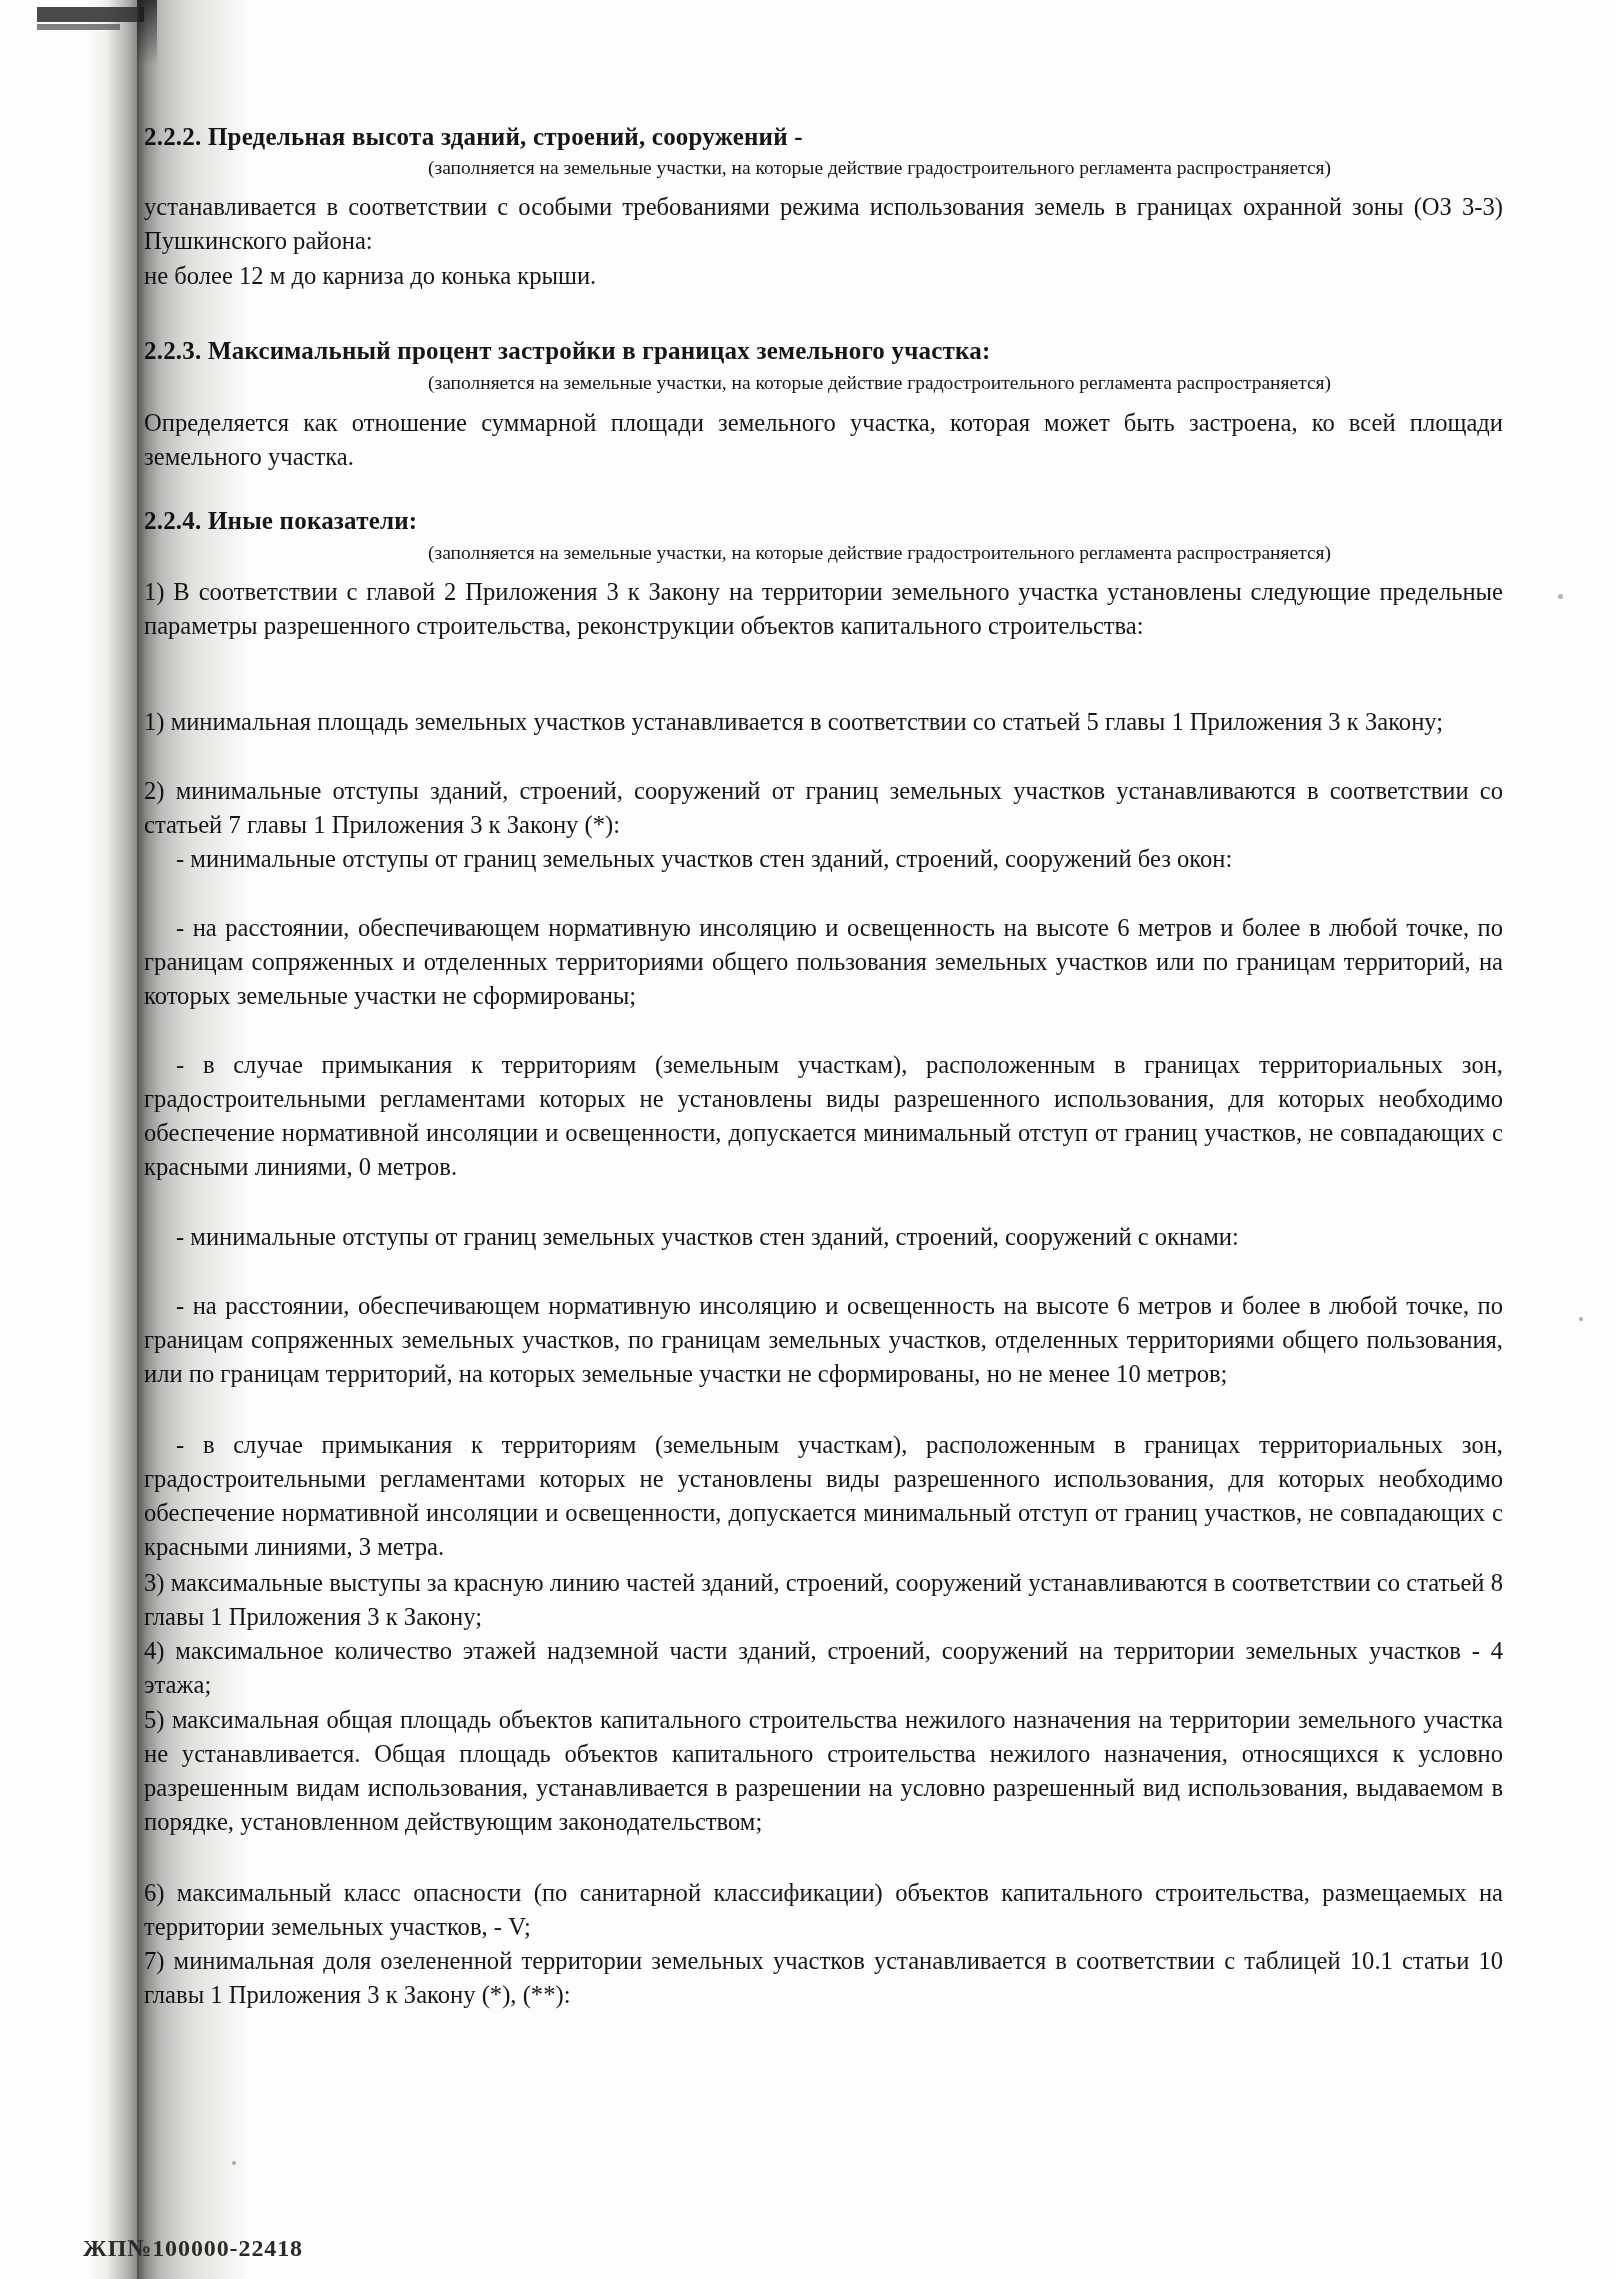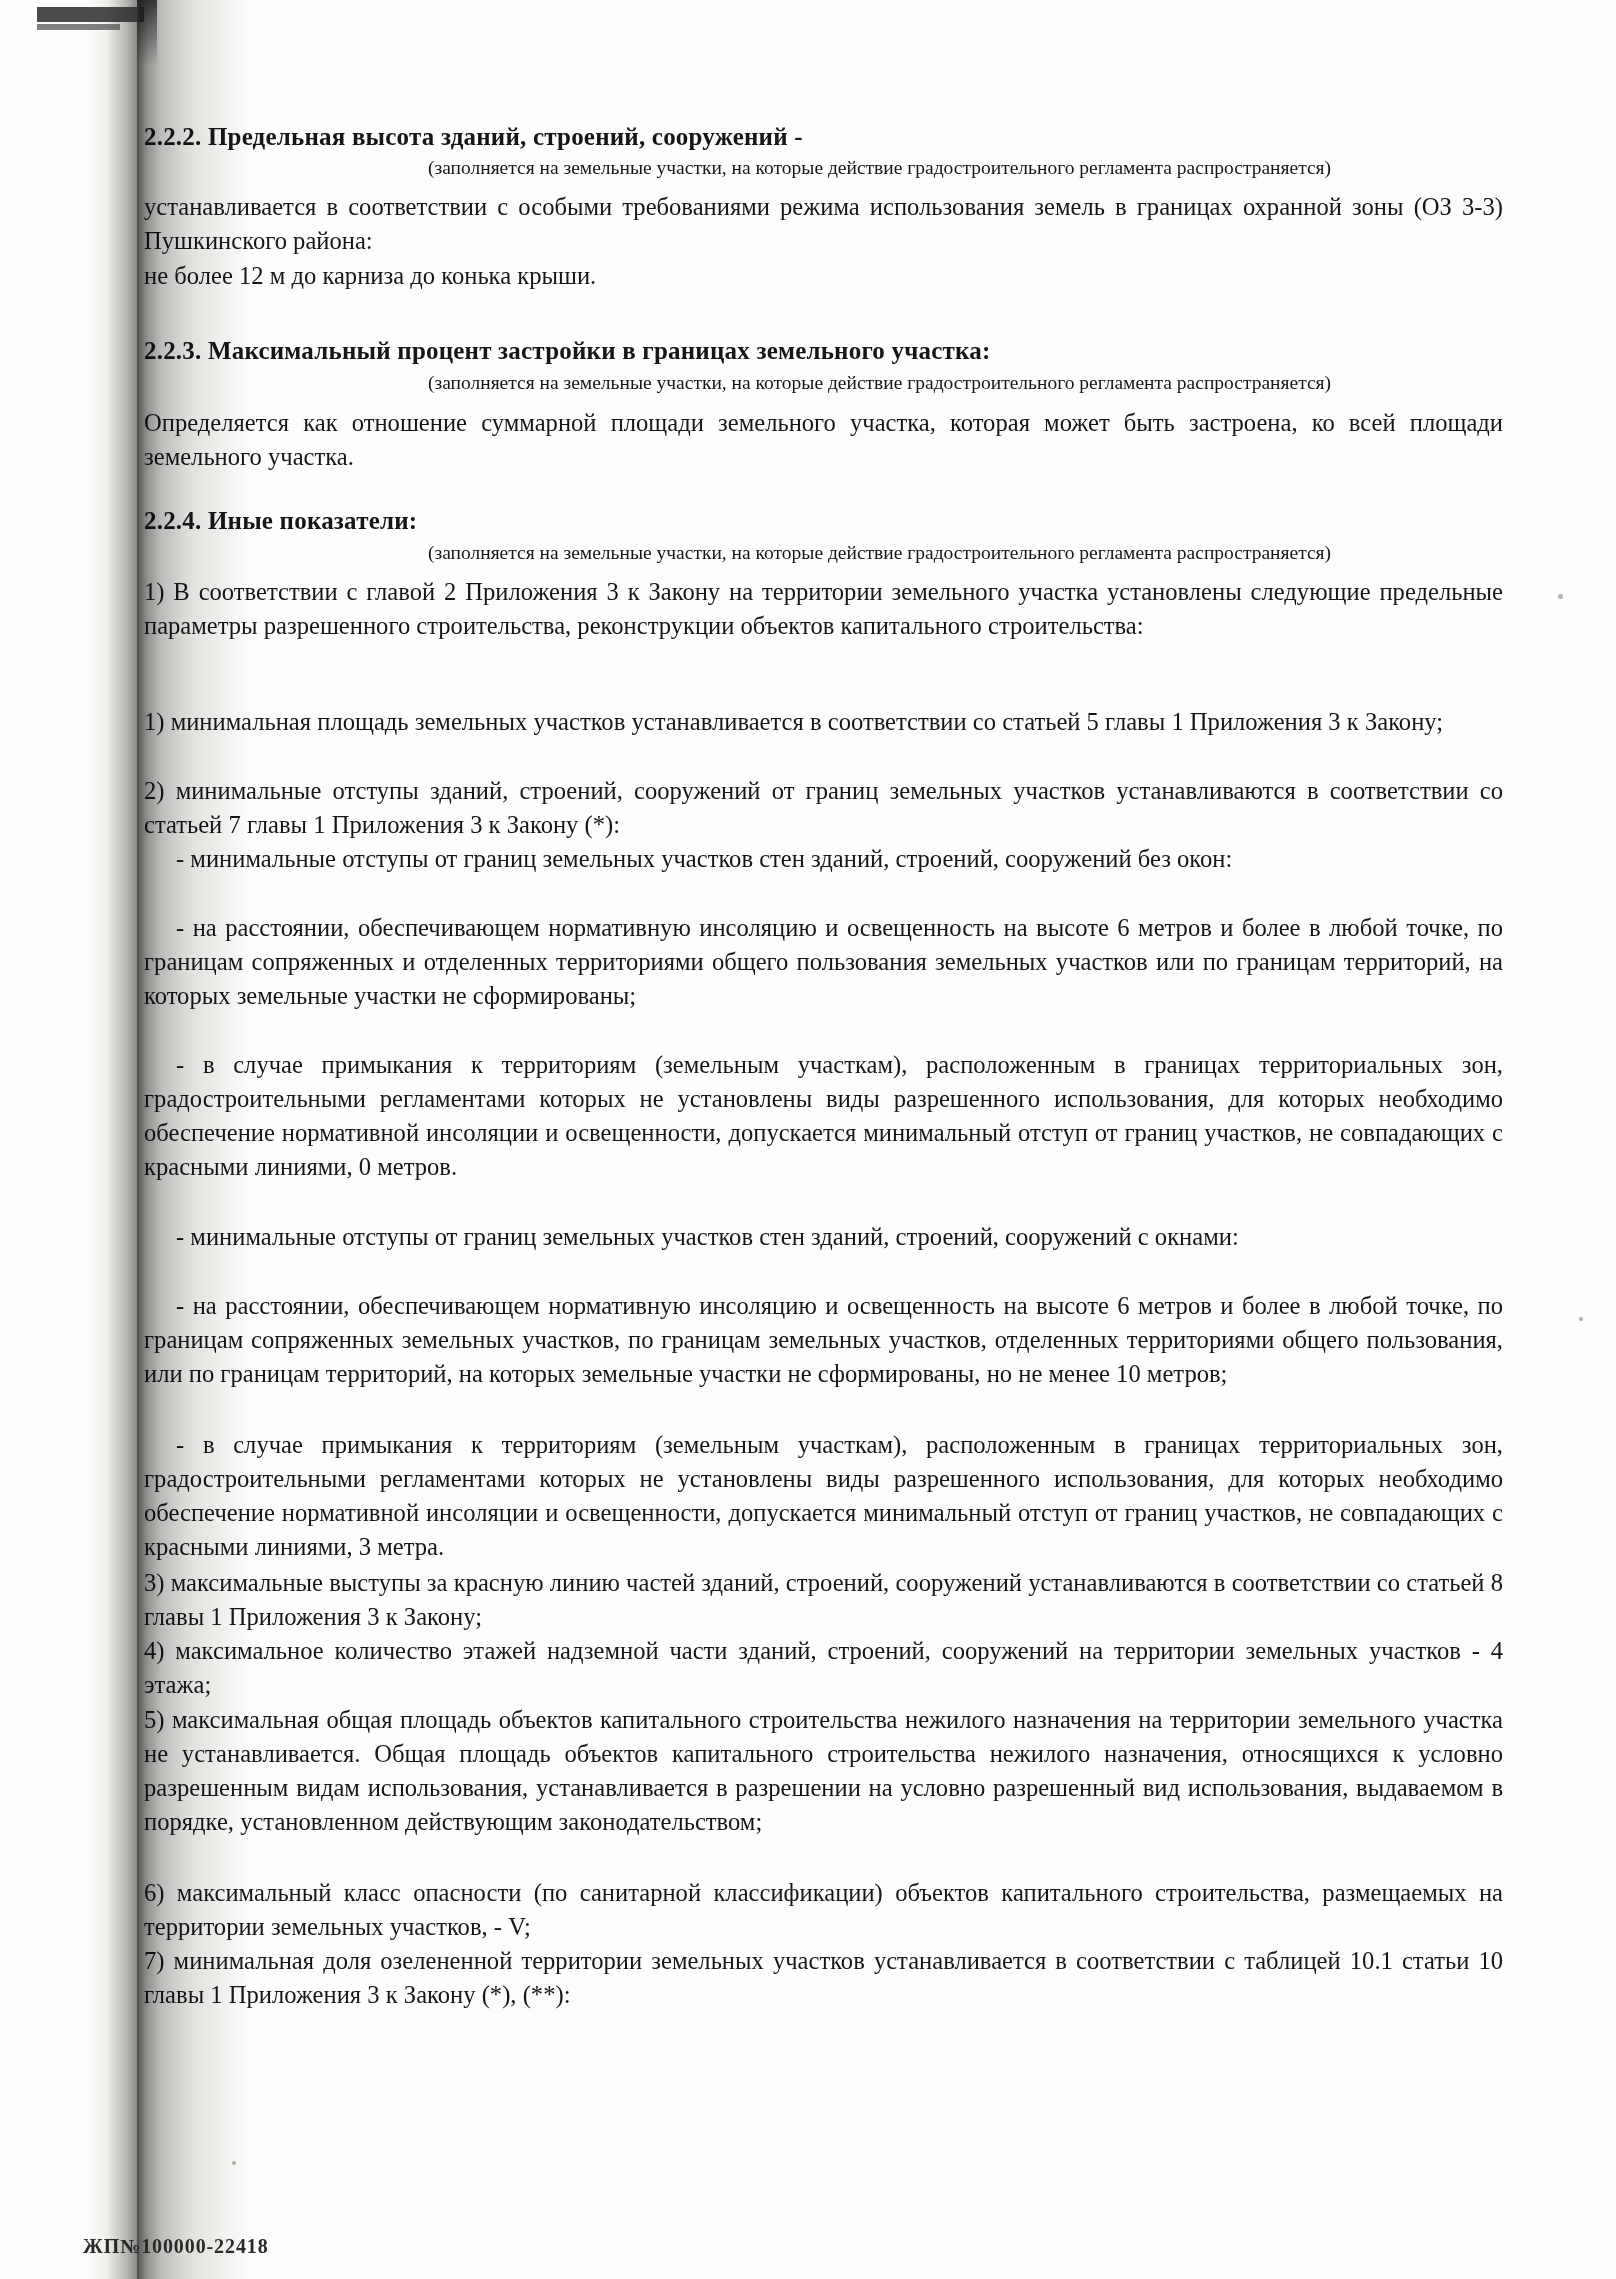--- a/index.html
+++ b/index.html
@@ -125,21 +125,21 @@
     position: absolute;
     inset: 0;
     pointer-events: none;
     background:
       radial-gradient(ellipse 140% 120% at 58% 50%, rgba(255,255,255,0) 58%, rgba(120,118,112,0.10) 88%, rgba(90,88,85,0.18) 100%);
   }
   .footer-code {
     position: absolute;
     left: 83px;
     top: 2235px;
-    font-size: 20px;
+    font-size: 24px;
     font-weight: bold;
     letter-spacing: 0.9px;
     color: #2a2a28;
     font-family: "Liberation Serif", serif;
   }
   .speck {
     position: absolute;
     background: #6d6b66;
     opacity: 0.5;
     border-radius: 50%;

